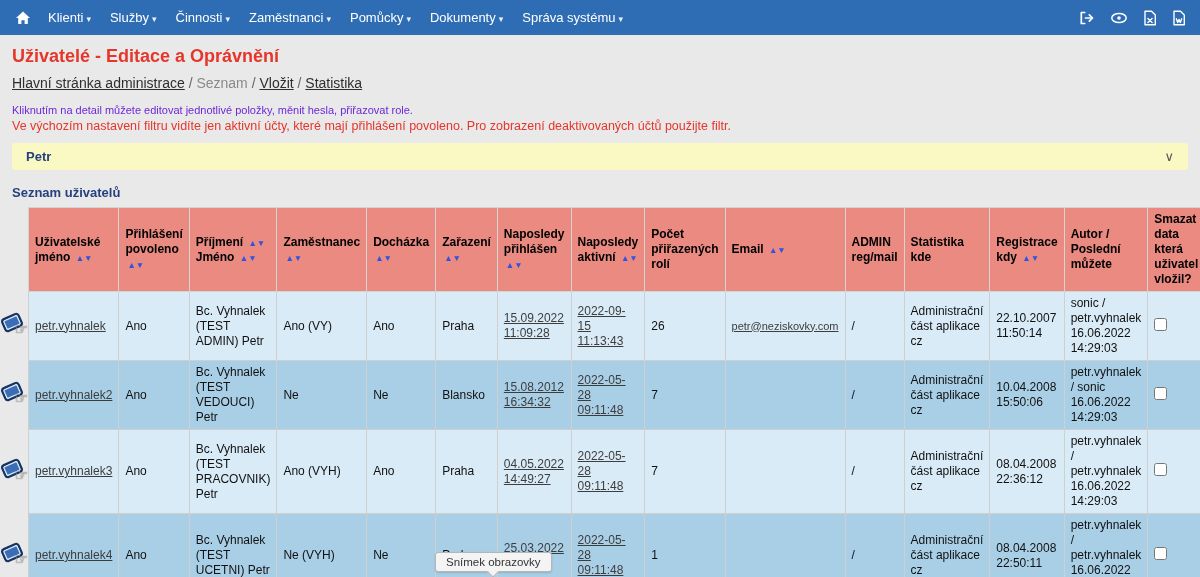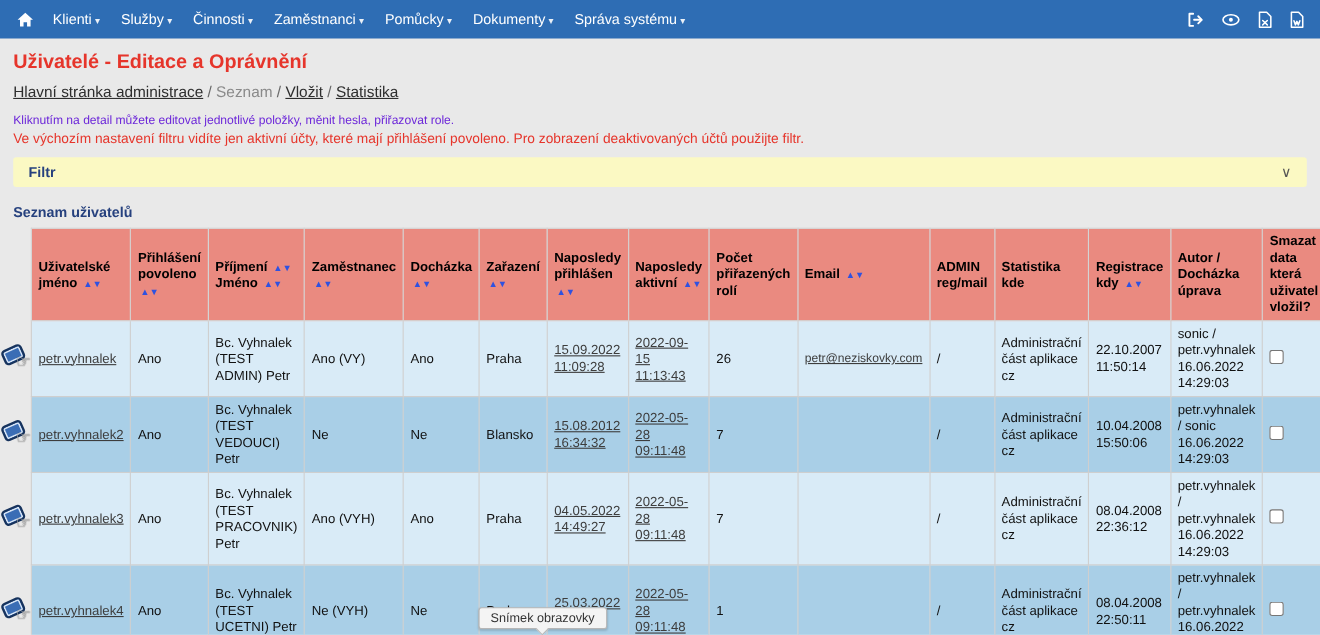--- a/index.html
+++ b/index.html
@@ -138,21 +138,21 @@
 </div>
 
 
 <div class="page-title">Uživatelé - Editace a Oprávnění</div>
 <div class="breadcrumb"><a>Hlavní stránka administrace</a> / <span class="plain">Seznam</span> / <a>Vložit</a> / <a>Statistika</a></div>
 <div class="info-line">Kliknutím na detail můžete editovat jednotlivé položky, měnit hesla, přiřazovat role.</div>
 <div class="warn-line">Ve výchozím nastavení filtru vidíte jen aktivní účty, které mají přihlášení povoleno. Pro zobrazení deaktivovaných účtů použijte filtr.</div>
 
 
 <div class="filter-bar">
-  <span class="filter-label">Filtr</span>
+  <span class="filter-label">Petr</span>
   <span class="filter-chevron">∨</span>
 </div>
 
 
 <div class="section-title">Seznam uživatelů</div>
 <table class="users">
   <colgroup>
       <col style="width: 38px;">
       <col style="width: 79px;">
       <col style="width: 76px;">
@@ -179,21 +179,21 @@
         <th class="hd">Zaměstnanec <span class="sort-arrows">▲▼</span></th>
         <th class="hd">Docházka <span class="sort-arrows">▲▼</span></th>
         <th class="hd">Zařazení <span class="sort-arrows">▲▼</span></th>
         <th class="hd">Naposledy přihlášen <span class="sort-arrows">▲▼</span></th>
         <th class="hd">Naposledy aktivní <span class="sort-arrows">▲▼</span></th>
         <th class="hd">Počet přiřazených rolí</th>
         <th class="hd">Email <span class="sort-arrows">▲▼</span></th>
         <th class="hd">ADMIN reg/mail</th>
         <th class="hd">Statistika kde</th>
         <th class="hd">Registrace kdy <span class="sort-arrows">▲▼</span></th>
-        <th class="hd">Autor / Docházka úprava</th>
+        <th class="hd">Autor / Poslední můžete</th>
         <th class="hd">Smazat data která uživatel vložil?</th>
       </tr>
     </thead>
   <tbody>
       <tr class="light">
         <td class="ghost icon-cell">
   <span class="detail-icon">
     <span class="book"></span>
     <span class="hand">☞</span>
   </span>

